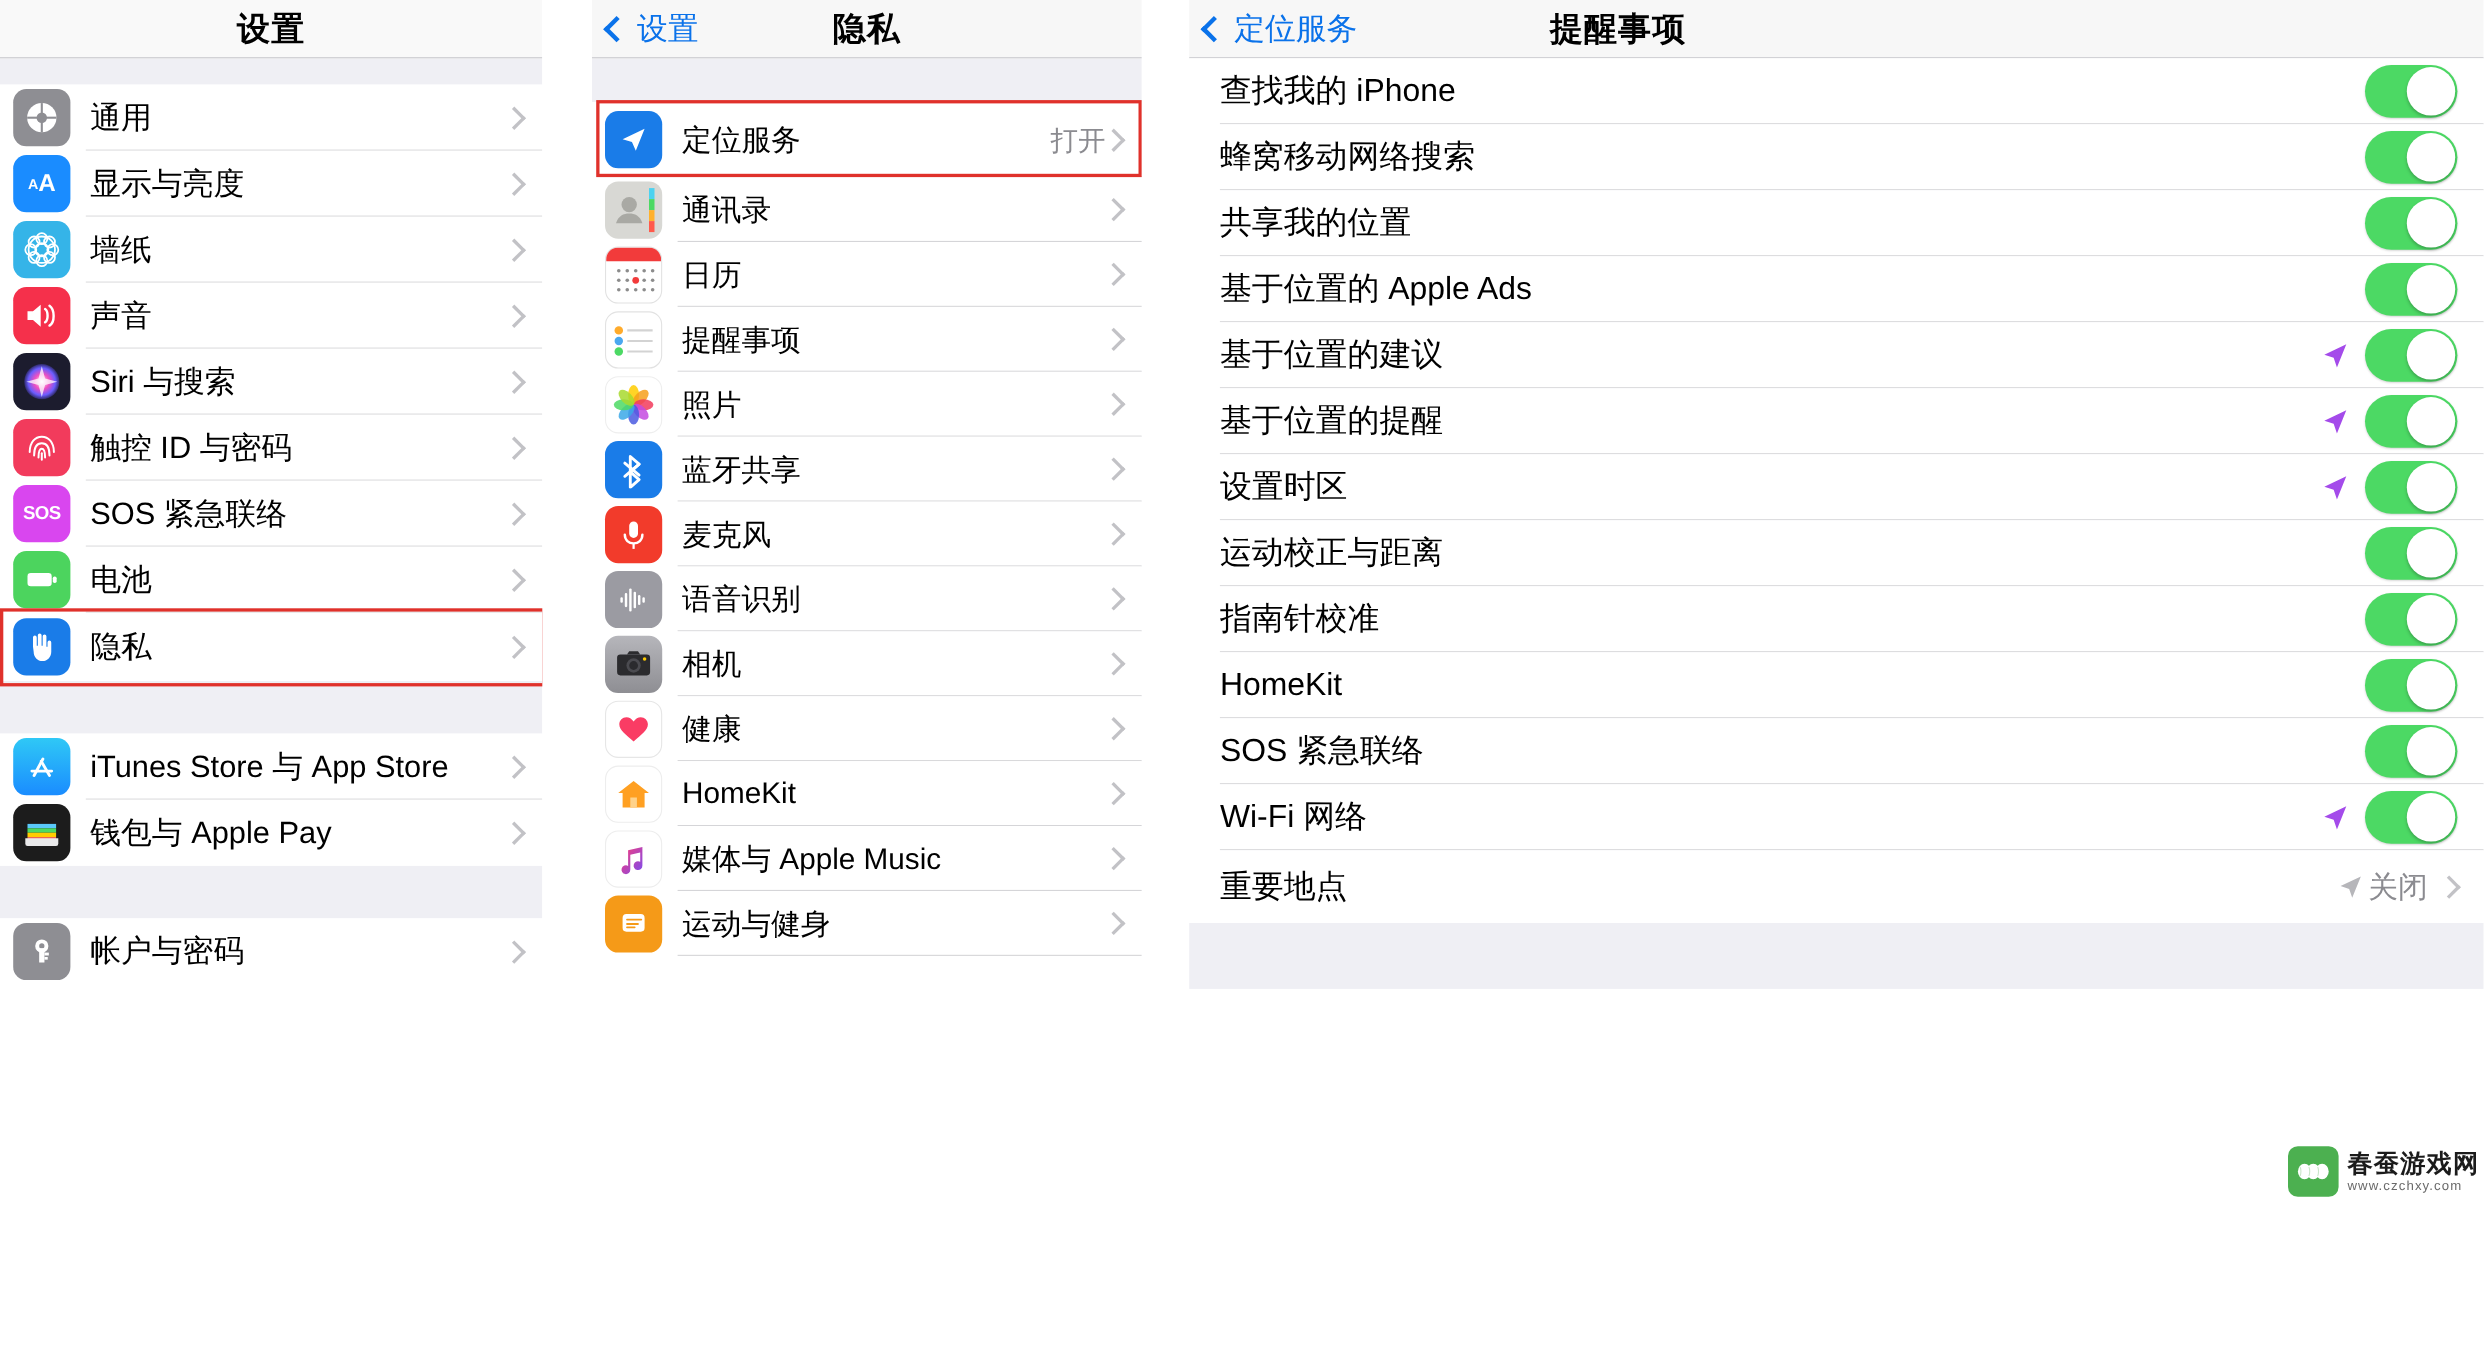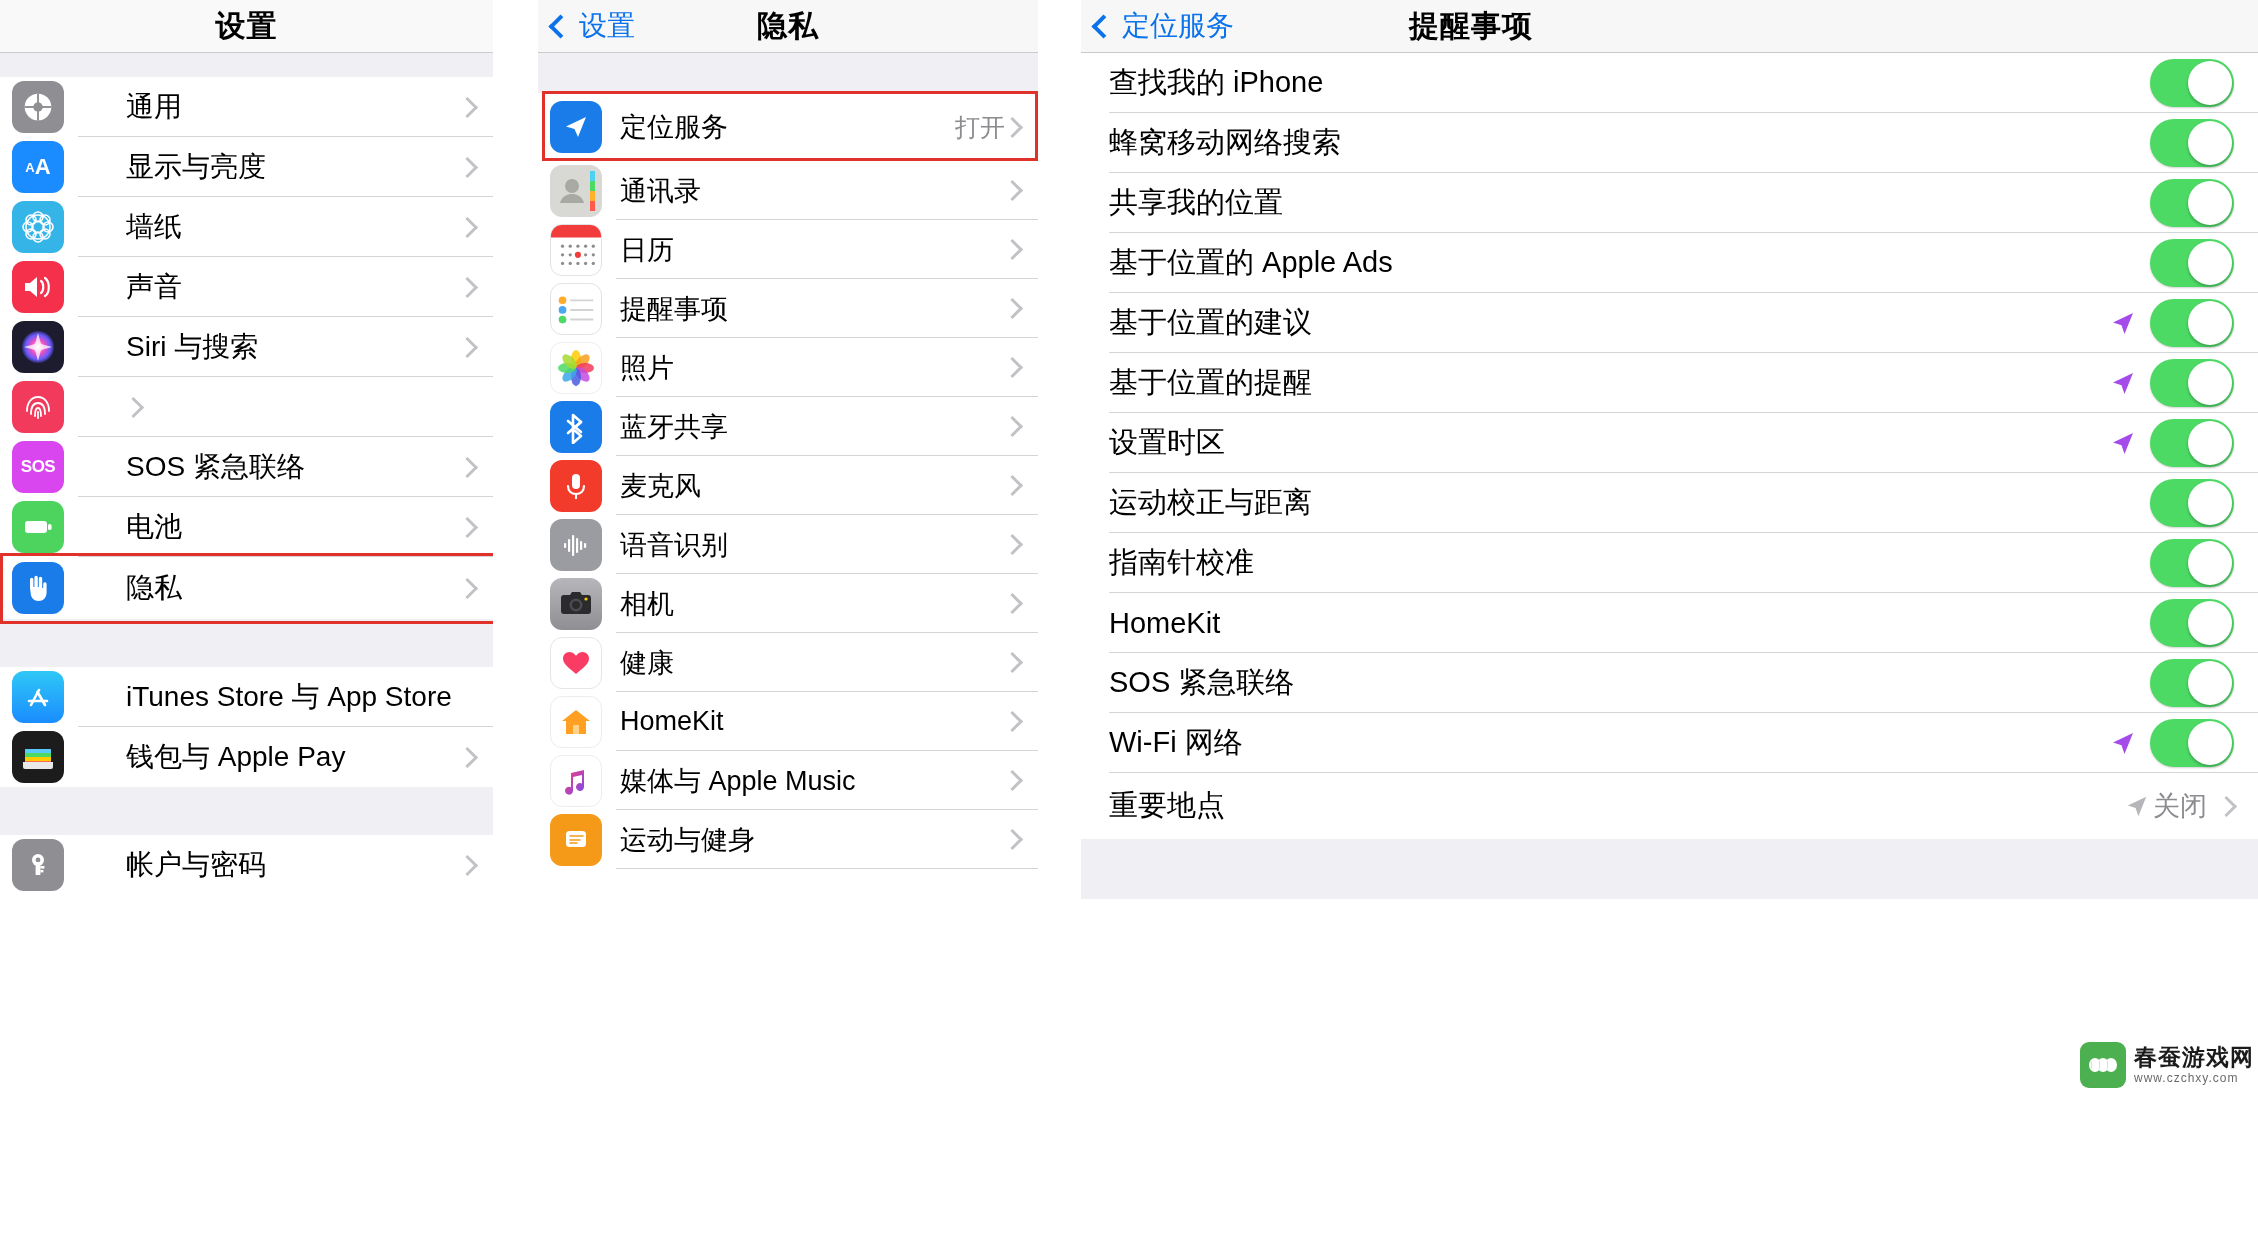--- a/index.html
+++ b/index.html
@@ -64,21 +64,21 @@
 
   
   .appicon{
     width:52px;height:52px;border-radius:12px;margin-right:18px;flex:none;
     display:flex;align-items:center;justify-content:center;
     position:relative;overflow:hidden;box-sizing:border-box;
   }
   .appicon svg{display:block;}
 
   
-  .panel.left .row{height:60px;gap:44px;}
+  .panel.left .row{height:60px;}
   .panel.left .row-label{font-size:28px;}
 
   
   .panel.mid .row{height:59px;}
   .panel.mid .row-label{font-size:27px;}
 
   
   .panel.right .navbar{height:52px;background:#f7f7f7;}
   .panel.right .nav-title{font-size:30px;}
   .srow{
@@ -222,20 +222,21 @@
         <div class="appicon" style="background:#f23b5c;">
           <svg width="36" height="36" viewBox="0 0 36 36">
             <g fill="none" stroke="#fff" stroke-width="1.8" stroke-linecap="round">
               <path d="M7 22c0-9 5-14 11-14s11 5 11 14"></path>
               <path d="M11 25c0-8 3-11 7-11s7 3 7 11"></path>
               <path d="M15 27c0-6 1-8 3-8s3 2 3 8"></path>
               <path d="M18 29v-6"></path>
             </g>
           </svg>
         </div>
+        <div class="row-label">触控 ID 与密码</div>
         <div class="chev"></div>
         <div class="sep"></div>
       </div>
 
       <div class="row">
         <div class="appicon" style="background:#d946ef;">
           <span style="color:#fff;font-size:17px;font-weight:bold;letter-spacing:-0.5px;">SOS</span>
         </div>
         <div class="row-label">SOS 紧急联络</div>
         <div class="chev"></div>

